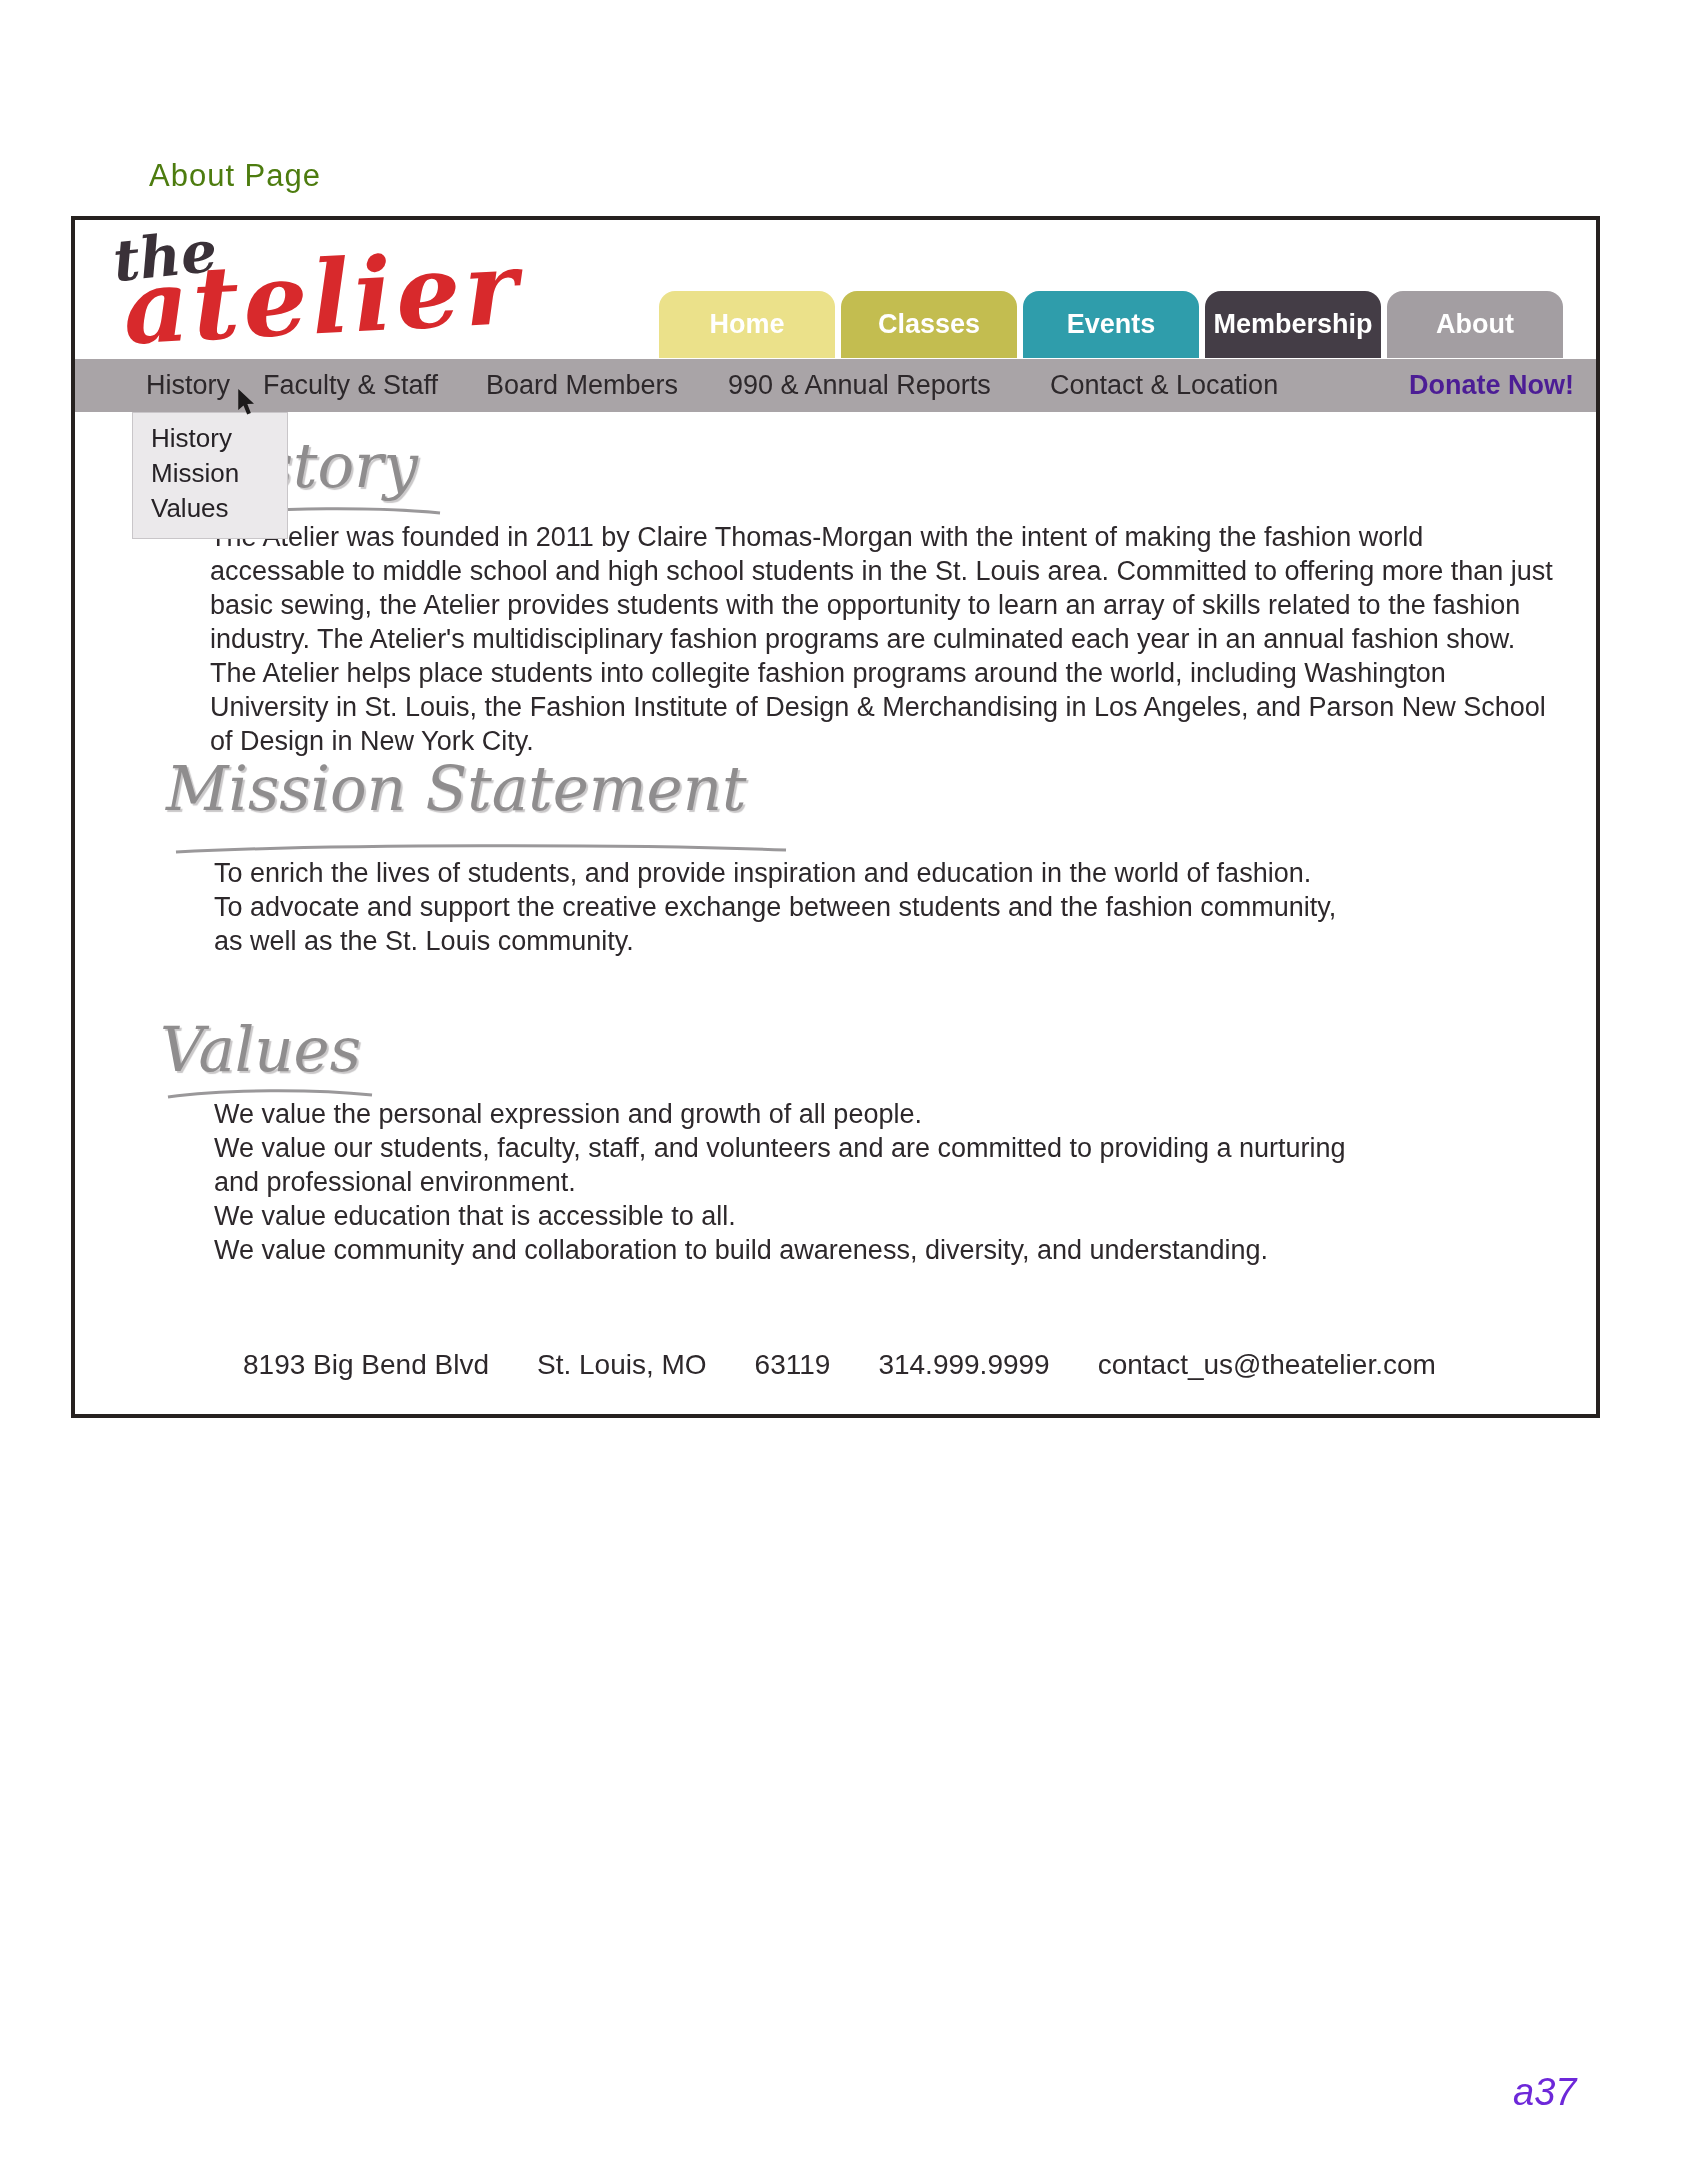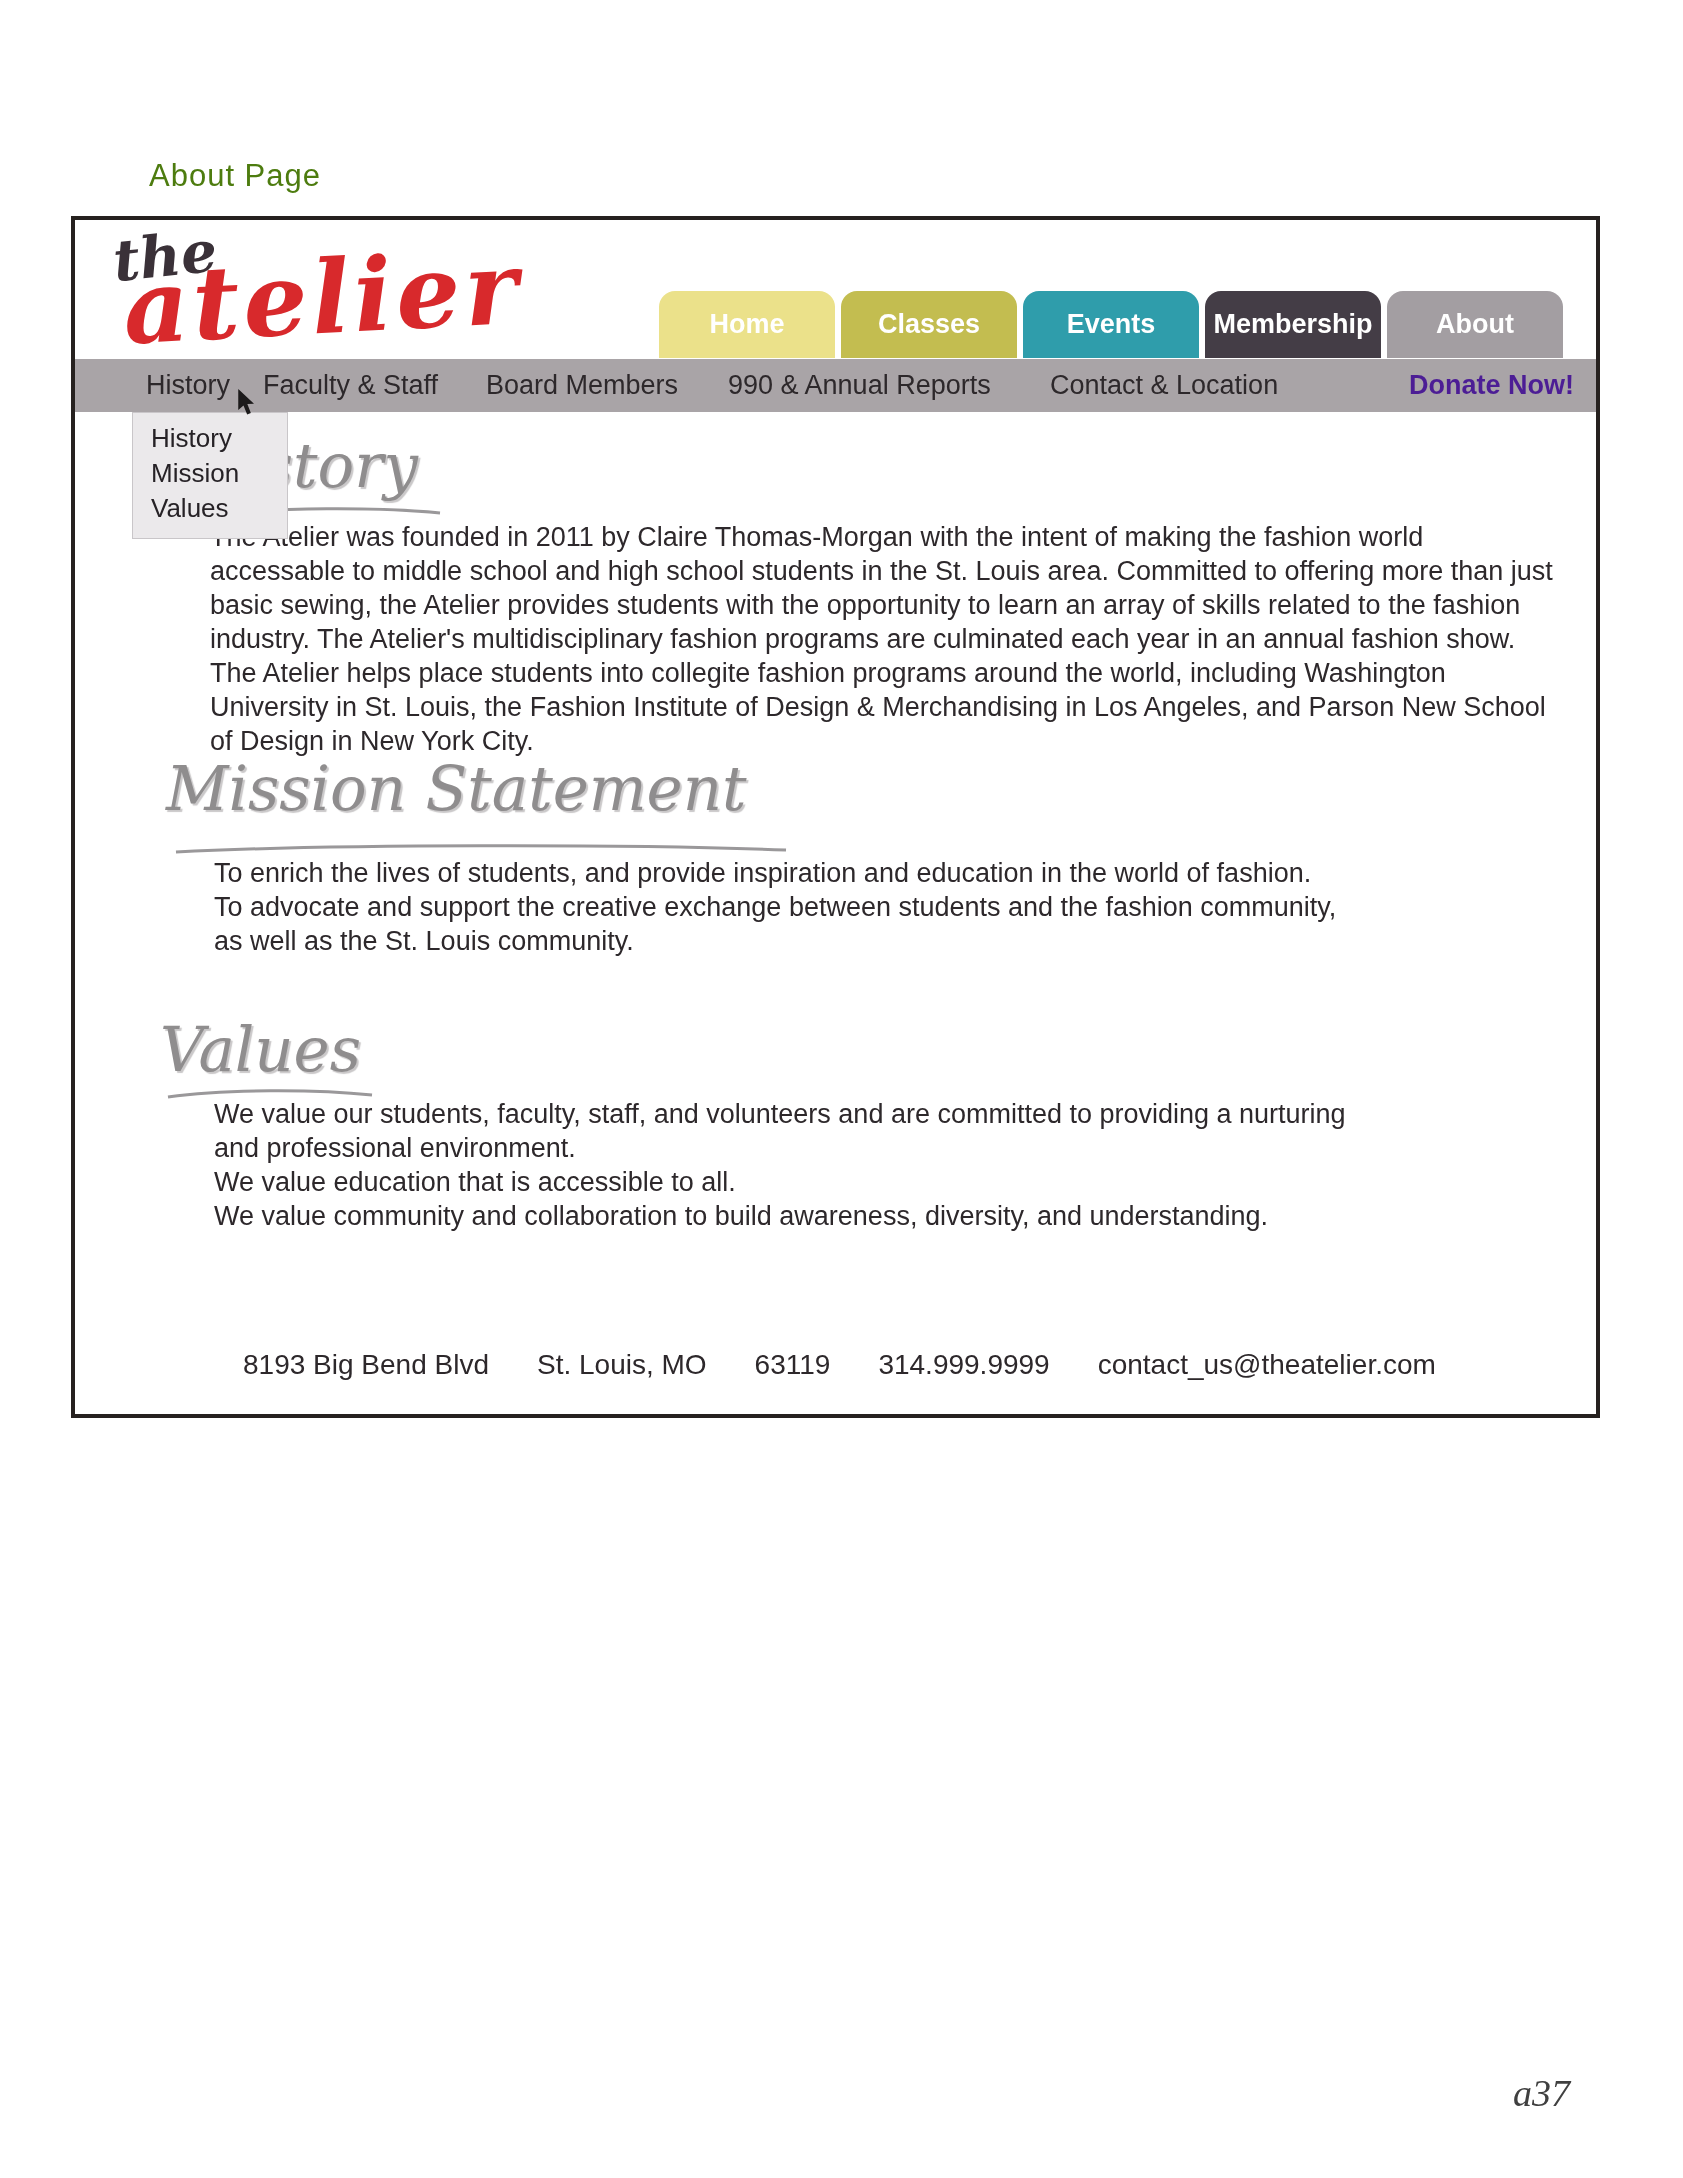--- a/index.html
+++ b/index.html
@@ -91,21 +91,21 @@
   
   .footer-line{
     position:absolute;left:168px;top:1129px;font-size:28px;color:#2d282b;
     display:flex;white-space:nowrap;
   }
   .footer-line span{margin-right:48px;}
   .footer-line span:last-child{margin-right:0;}
 
   .page-number{
     position:absolute;left:1513px;top:2071px;
-    font-family:Liberation Serif, serif;font-style:italic;font-size:38px;color:#404040;
+    font-family:Liberation Sans, sans-serif;font-style:italic;font-size:38px;color:#6d28d9;
   }
 </style>
 </head>
 <body>
 
 <div class="annotation-title">About Page</div>
 
 <div class="mockup">
 
   <div class="logo">
@@ -162,20 +162,21 @@
     <div>as well as the St. Louis community.</div>
   </div>
 
   <div class="script-heading heading-values">Values</div>
   <span class="flourish flourish-values">
     <svg width="208" height="14" viewBox="0 0 210 14">
         <path d="M2,10 C60,2 150,2 208,8" stroke="#9a989a" stroke-width="3" fill="none"></path>
       </svg>
   </span>
   <div class="body-text values-lines">
+    <div>We value the personal expression and growth of all people.</div>
     <div>We value our students, faculty, staff, and volunteers and are committed to providing a nurturing</div>
     <div>and professional environment.</div>
     <div>We value education that is accessible to all.</div>
     <div>We value community and collaboration to build awareness, diversity, and understanding.</div>
   </div>
 
   <div class="footer-line">
     <span>8193 Big Bend Blvd</span>
     <span>St. Louis, MO</span>
     <span>63119</span>

